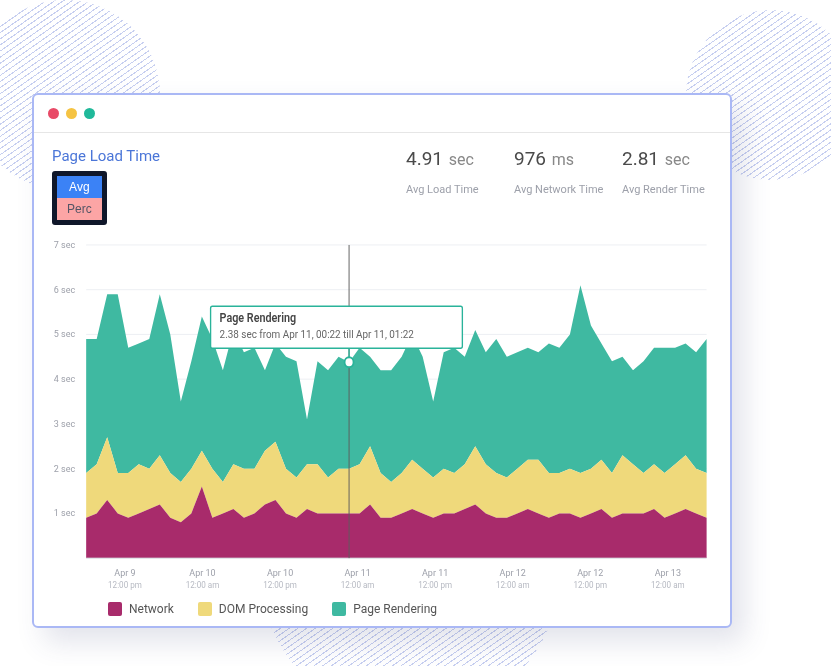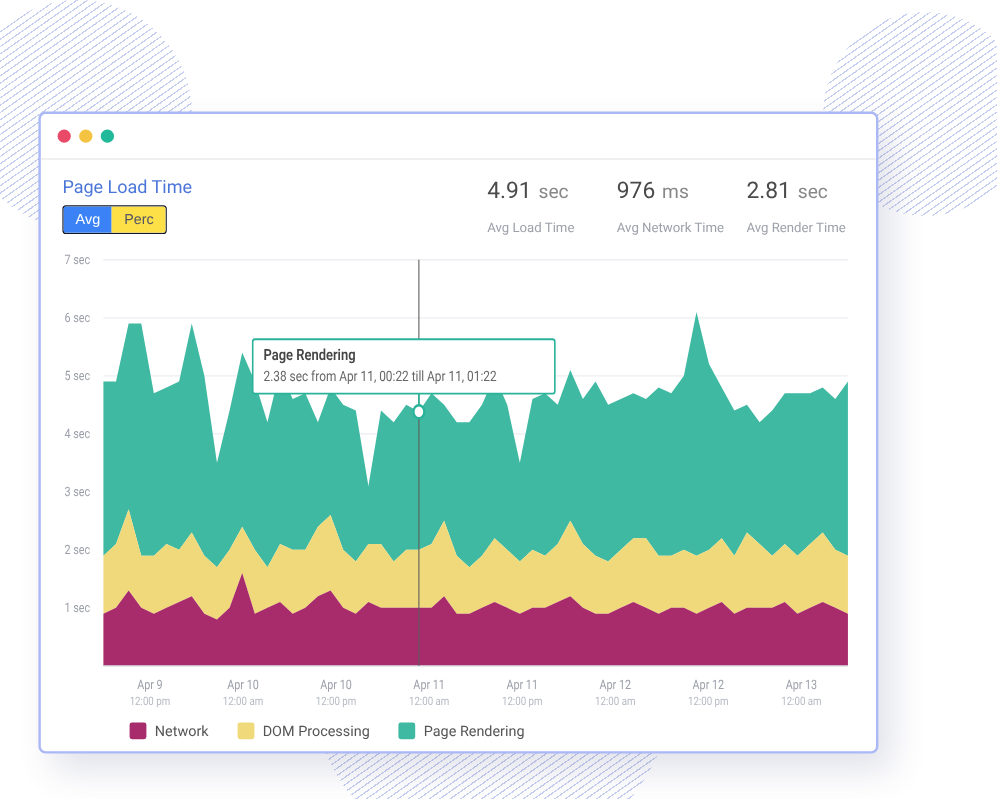--- a/index.html
+++ b/index.html
@@ -47,22 +47,22 @@
   .dot { width: 11px; height: 11px; border-radius: 50%; }
   .dot-r { background: #e84a67; }
   .dot-y { background: #f5c342; }
   .dot-g { background: #20b99a; }
 
   .content { flex: 1; padding: 14px 18px 10px 18px; display: flex; flex-direction: column; }
 
   .header-row { display: flex; align-items: flex-start; }
   .title-block { flex: 0 0 auto; margin-right: auto; }
   .page-title { color: #4b76d8; font-size: 15px; font-weight: 400; margin-bottom: 6px; }
-  .toggle-group { display: inline-flex; border: 1px solid #0f172a; border-radius: 3px; overflow: hidden; }
-  .toggle-btn { font-size: 12px; padding: 4px 10px; background: #fde047; color: #556; border: none; cursor: pointer; }
+  .toggle-group { display: inline-flex; border: 5px solid #0f172a; border-radius: 3px; overflow: hidden; flex-direction: column; }
+  .toggle-btn { font-size: 12px; padding: 4px 10px; background: #fca5a5; color: #556; border: none; cursor: pointer; }
   .toggle-btn.active { background: #3b82f6; color: #fff; }
 
   .metrics { display: flex; gap: 18px; }
   .metric { min-width: 90px; }
   .metric-val { font-size: 19px; color: #4a4a4a; font-weight: 400; }
   .metric-unit { font-size: 16px; color: #888; font-weight: 400; margin-left: 1px; }
   .metric-label { font-size: 11px; color: #9da0aa; margin-top: 13px; white-space: nowrap; }
 
   .chart-wrap { position: relative; flex: 1; margin-top: 14px; }
   svg.chart { width: 100%; height: 100%; display: block; }

